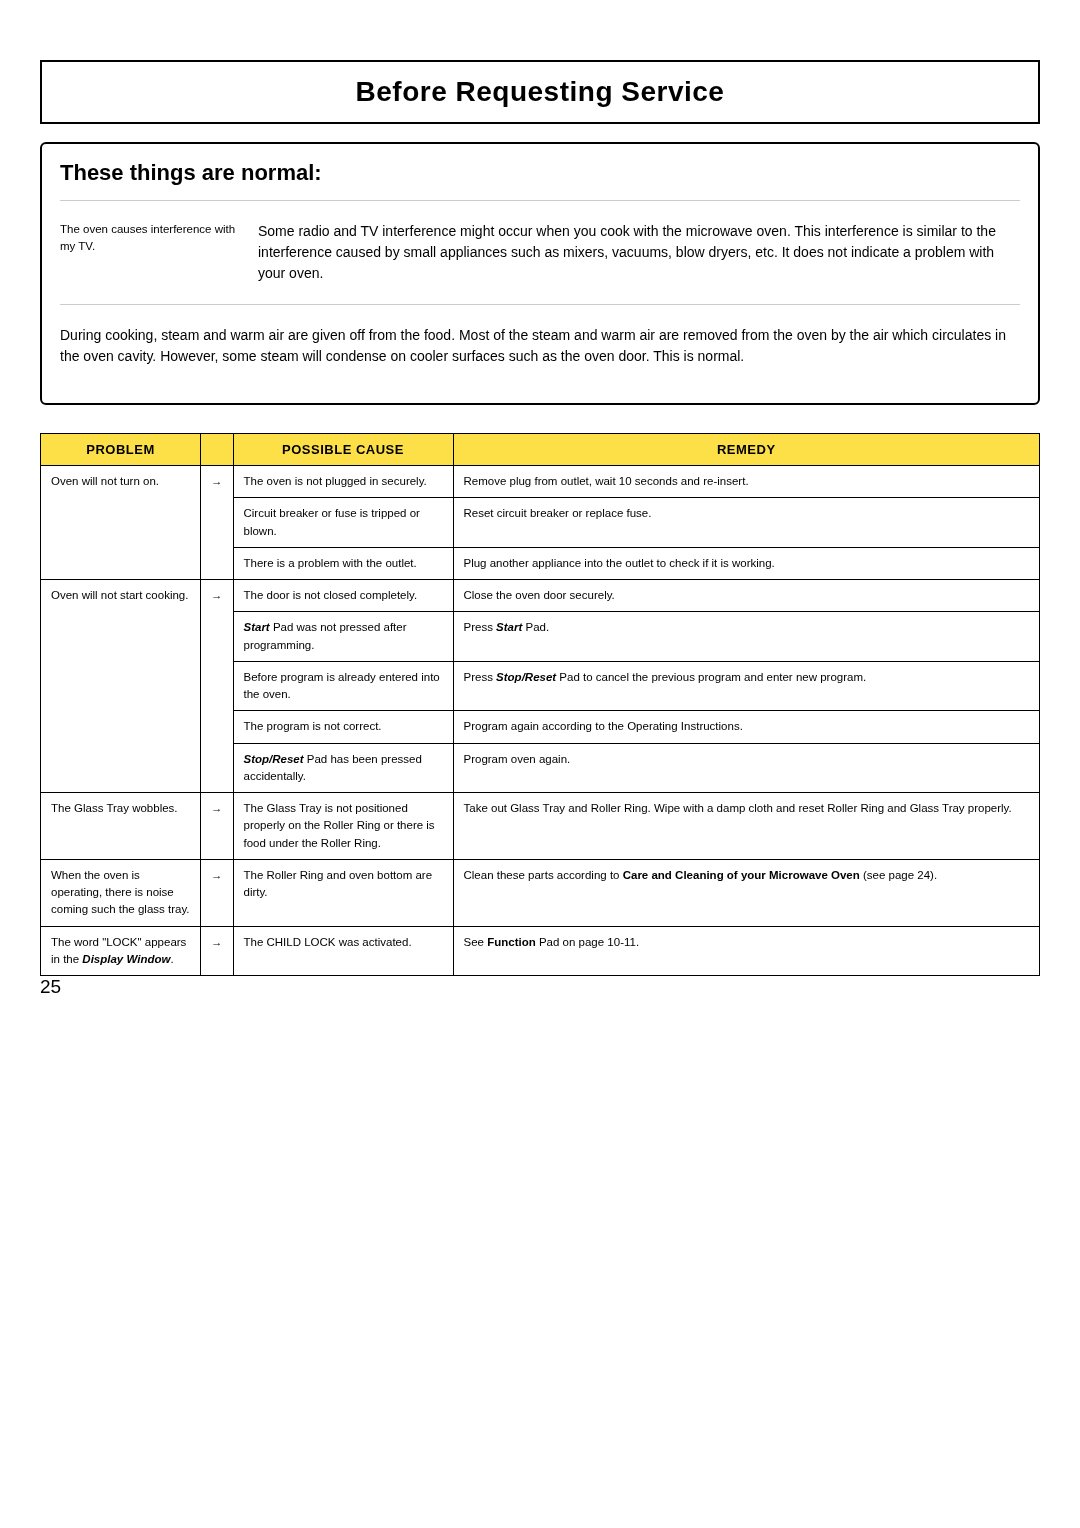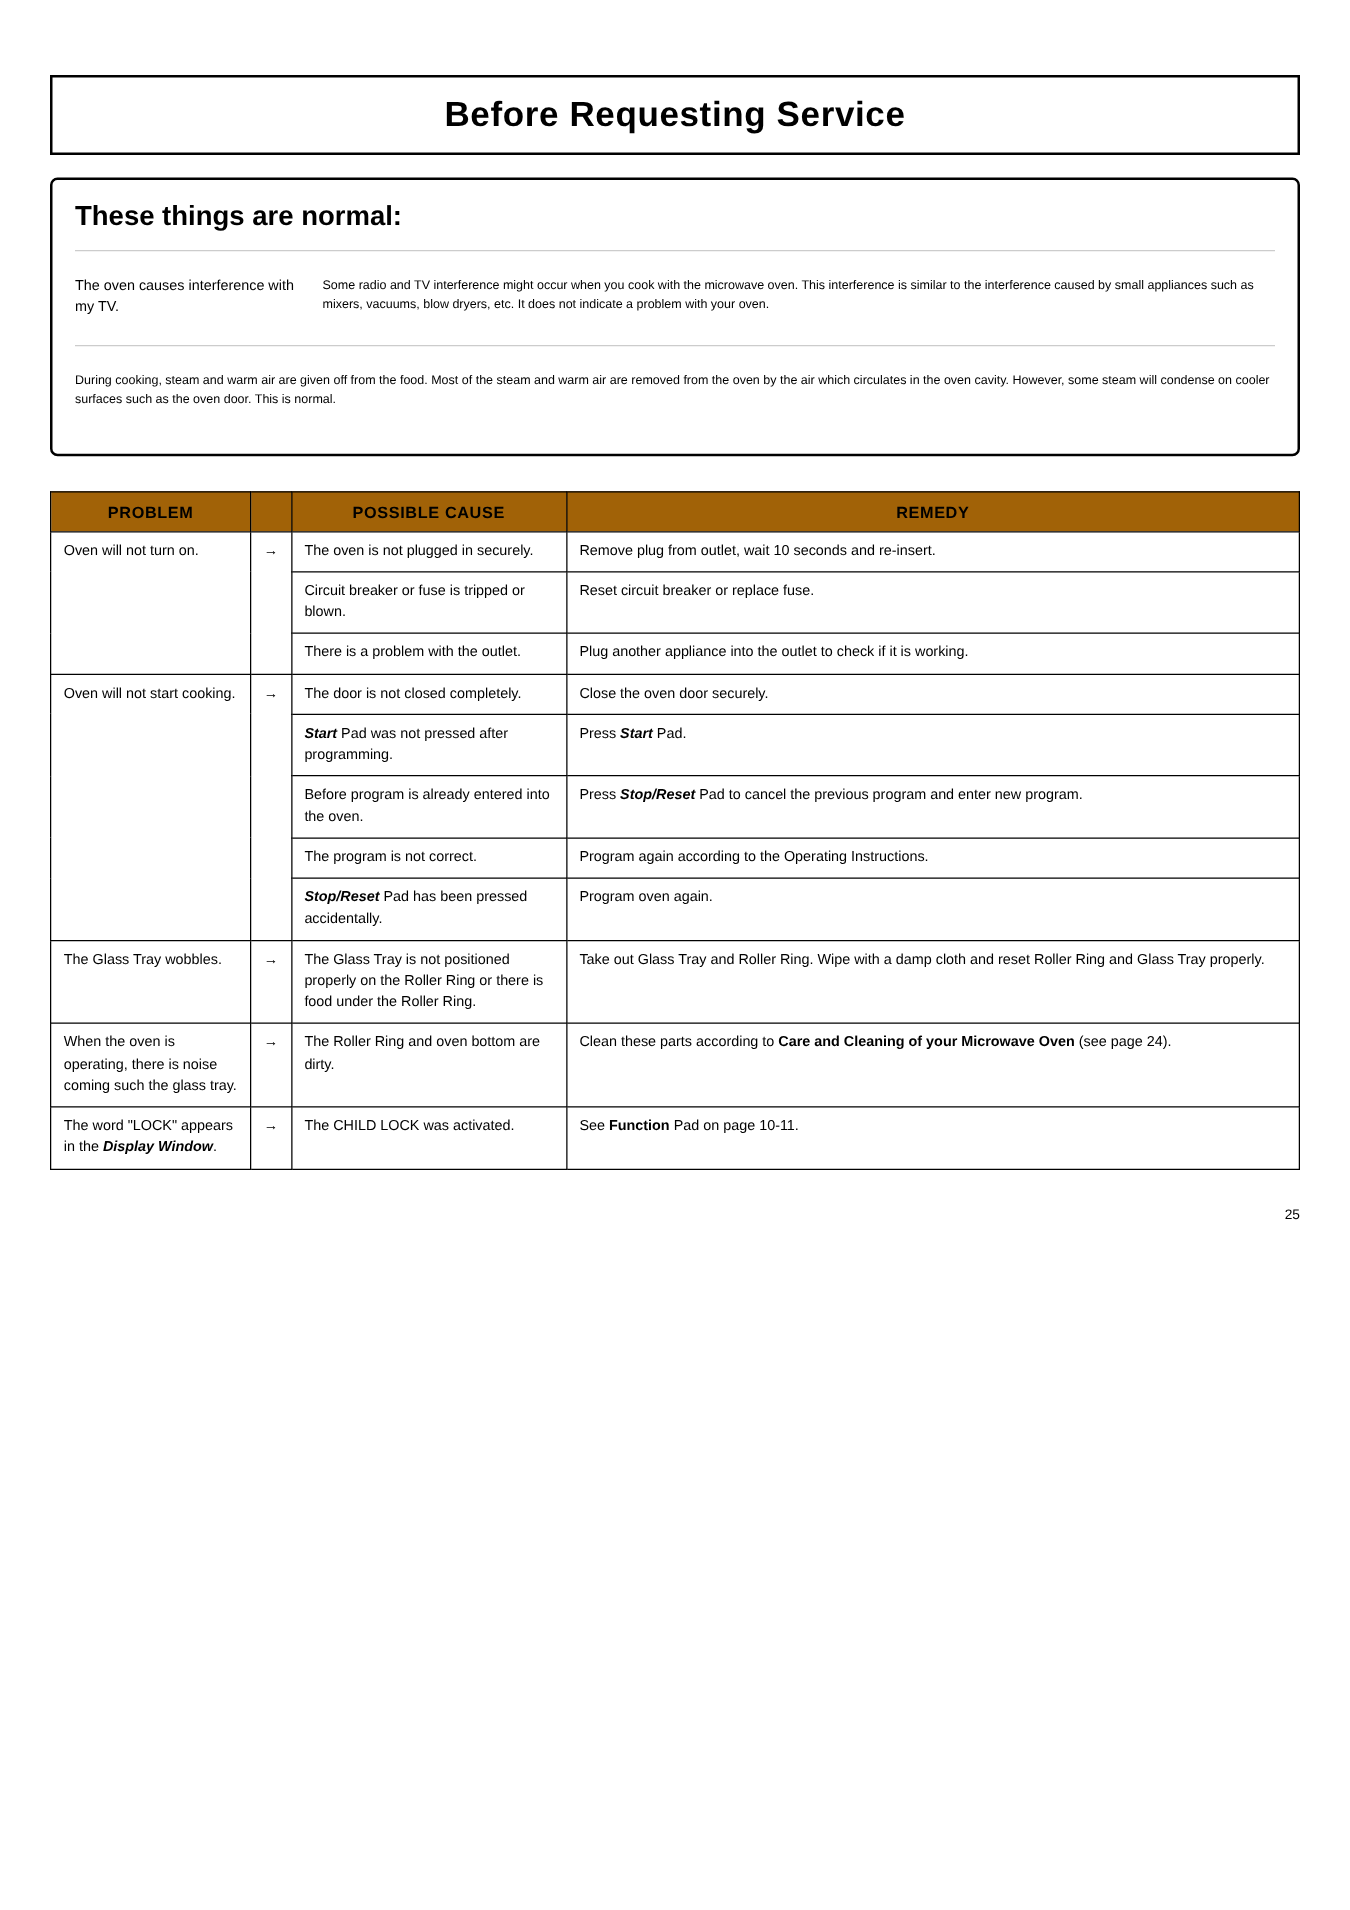--- a/index.html
+++ b/index.html
@@ -48,36 +48,36 @@
       border-top: none;
     }
     .normal-left {
       width: 180px;
       min-width: 180px;
       font-size: 11.5px;
       line-height: 1.5;
     }
     .normal-right {
       flex: 1;
-      font-size: 10px;
+      font-size: 14px;
       line-height: 1.5;
     }
     
     .problem-table {
       width: 100%;
       border-collapse: collapse;
       border: 1.5px solid #000;
     }
     .problem-table th {
       border: 1.5px solid #000;
       padding: 8px 12px;
       font-size: 13px;
       font-weight: bold;
       text-align: center;
-      background: #a16207;
+      background: #fde047;
       text-transform: uppercase;
       letter-spacing: 0.5px;
     }
     .problem-table td {
       border: 1.5px solid #000;
       padding: 7px 10px;
       font-size: 11.5px;
       line-height: 1.5;
       vertical-align: top;
     }
@@ -98,23 +98,22 @@
       font-size: 16px;
       padding: 4px 2px;
     }
     .problem-cell {
       vertical-align: middle;
       font-size: 11.5px;
     }
     .bold { font-weight: bold; }
     .bold-italic { font-weight: bold; font-style: italic; }
     .page-number {
-      text-align: right;
-      margin-top: 30px;
-      font-size: 11px;
+      text-align: left;
+      font-size: 19px;
     }
   </style>
 </head>
 <body>
 
 <div class="page">
 
   <div class="main-title">Before Requesting Service</div>
 
   <div class="normal-section">

